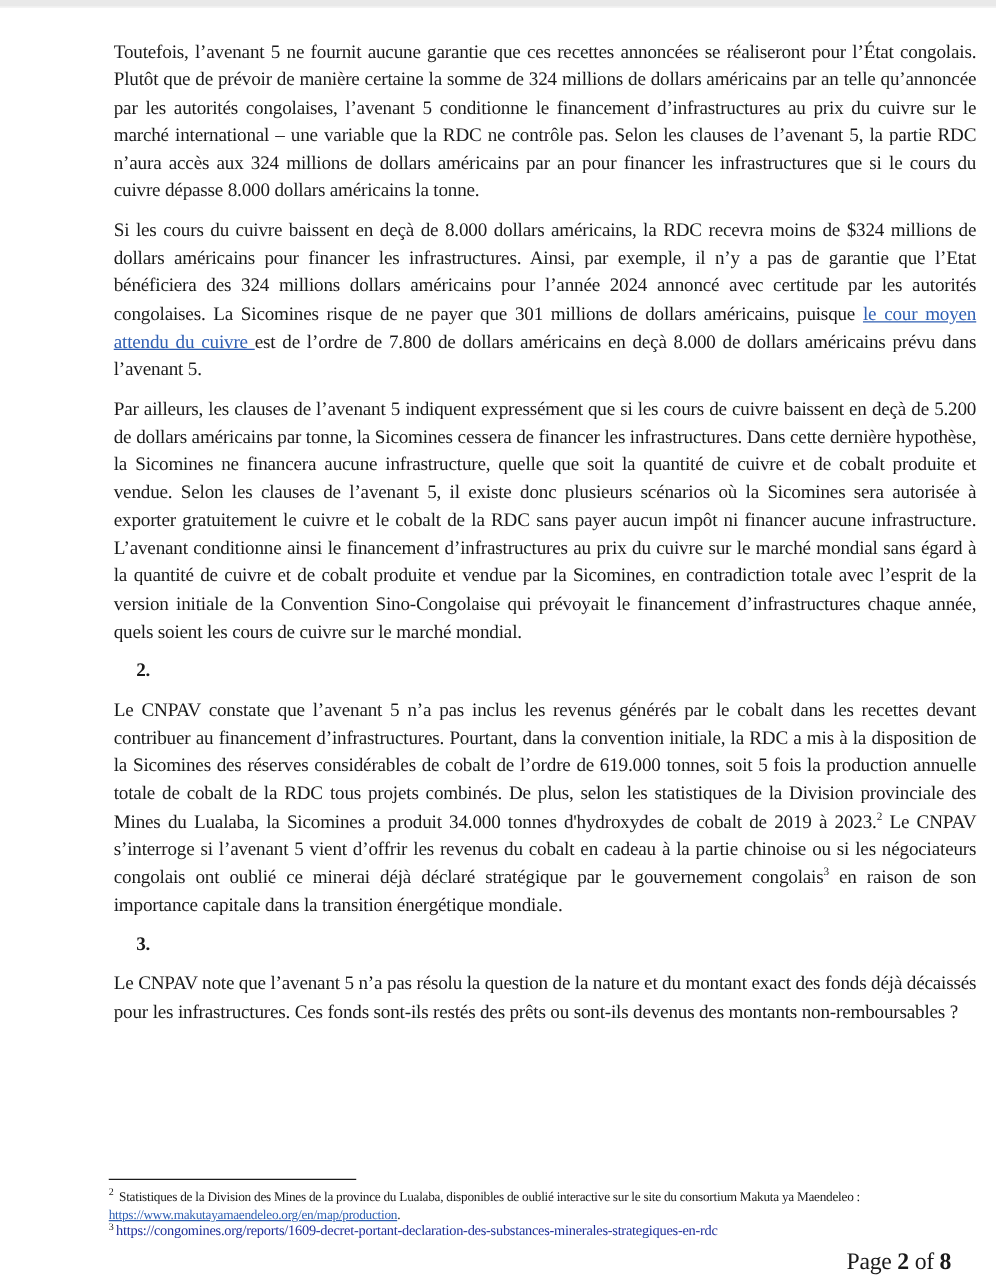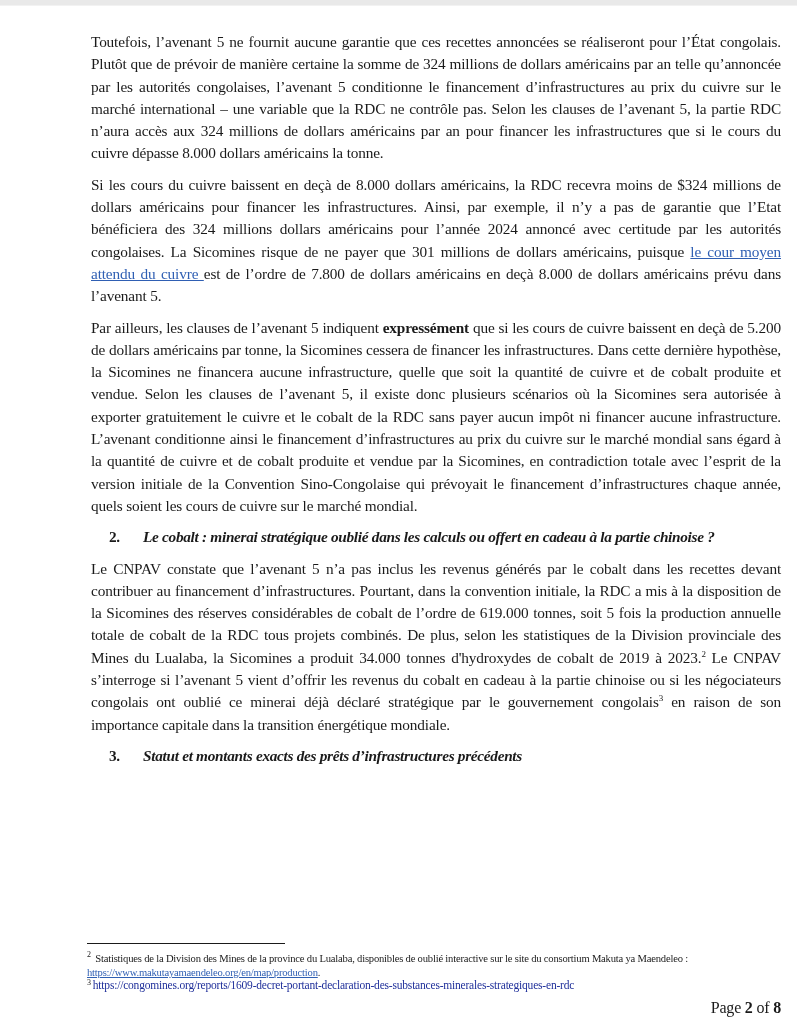--- a/index.html
+++ b/index.html
@@ -36,21 +36,21 @@
     text-align: justify;
     text-justify: inter-word;
     letter-spacing: -0.15px;
   }
   .link {
     color: #2f5fb3;
     text-decoration: underline;
     text-decoration-color: #2f5fb3;
   }
   .strong {
-    font-weight: bold;
+    font-weight: normal;
   }
   sup {
     font-size: 9px;
     line-height: 0;
     vertical-align: super;
   }
   .heading {
     display: flex;
     margin: 0 0 9px 0;
     font-size: 15.3px;
@@ -93,23 +93,23 @@
     color: #2f5fb3;
     text-decoration: underline;
     text-align: right;
   }
   .fn3-link {
     color: #1f2f9a;
     font-size: 11.5px;
   }
   .page-number {
     position: absolute;
-    right: 16px;
+    right: 36px;
     top: 999px;
-    font-size: 16px;
+    font-size: 19px;
     letter-spacing: -0.2px;
   }
   .page-number b {
     font-weight: bold;
   }
 </style>
 </head>
 <body>
 
 <div class="top-band"></div>
@@ -123,32 +123,33 @@
   <p class="body">
     <span>Si les cours du cuivre baissent en deçà de 8.000 dollars américains, la RDC recevra moins de $324 millions de dollars américains pour financer les infrastructures. Ainsi, par exemple, il n’y a pas de garantie que l’Etat bénéficiera des 324 millions dollars américains pour l’année 2024 annoncé avec certitude par les autorités congolaises. La Sicomines risque de ne payer que 301 millions de dollars américains, puisque </span><a class="link">le cour moyen attendu du cuivre </a><span>est de l’ordre de 7.800 de dollars américains en deçà 8.000 de dollars américains prévu dans l’avenant 5.</span>
   </p>
 
   <p class="body">
     <span>Par ailleurs, les clauses de l’avenant 5 indiquent </span><span class="strong">expressément</span><span> que si les cours de cuivre baissent en deçà de 5.200 de dollars américains par tonne, la Sicomines cessera de financer les infrastructures. Dans cette dernière hypothèse, la Sicomines ne financera aucune infrastructure, quelle que soit la quantité de cuivre et de cobalt produite et vendue. Selon les clauses de l’avenant 5, il existe donc plusieurs scénarios où la Sicomines sera autorisée à exporter gratuitement le cuivre et le cobalt de la RDC sans payer aucun impôt ni financer aucune infrastructure. L’avenant conditionne ainsi le financement d’infrastructures au prix du cuivre sur le marché mondial sans égard à la quantité de cuivre et de cobalt produite et vendue par la Sicomines, en contradiction totale avec l’esprit de la version initiale de la Convention Sino-Congolaise qui prévoyait le financement d’infrastructures chaque année, quels soient les cours de cuivre sur le marché mondial.</span>
   </p>
 
   <div class="heading">
     <span class="num">2.</span>
-    <span>Le cobalt : minerai stratégique oublié dans les calculs ou offert en cadeau à la partie chinoise ?</span>
   </div>
 
   <p class="body">
     <span>Le CNPAV constate que l’avenant 5 n’a pas inclus les revenus générés par le cobalt dans les recettes devant contribuer au financement d’infrastructures. Pourtant, dans la convention initiale, la RDC a mis à la disposition de la Sicomines des réserves considérables de cobalt de l’ordre de 619.000 tonnes, soit 5 fois la production annuelle totale de cobalt de la RDC tous projets combinés. De plus, selon les statistiques de la Division provinciale des Mines du Lualaba, la Sicomines a produit 34.000 tonnes d'hydroxydes de cobalt de 2019 à 2023.</span><sup>2</sup><span> Le CNPAV s’interroge si l’avenant 5 vient d’offrir les revenus du cobalt en cadeau à la partie chinoise ou si les négociateurs congolais ont oublié ce minerai déjà déclaré stratégique par le gouvernement congolais</span><sup>3</sup><span> en raison de son importance capitale dans la transition énergétique mondiale.</span>
   </p>
 
   <div class="heading">
     <span class="num">3.</span>
-    <span>Statut et montants exacts des prêts d’infrastructures précédents</span>
   </div>
 
+  <p class="body">
+    <span>Le CNPAV note que l’avenant 5 n’a pas résolu la question de la nature et du montant exact des fonds déjà décaissés pour les infrastructures. Ces fonds sont-ils restés des prêts ou sont-ils devenus des montants non-remboursables ?</span>
+  </p>
 
 </div>
 
 <div class="footnote-rule"></div>
 
 <div class="footnotes">
   <p class="fn">
     <sup>2</sup><span> Statistiques de la Division des Mines de la province du Lualaba, disponibles de oublié interactive sur le site du consortium Makuta ya Maendeleo : </span><a class="fn-link">https://www.makutayamaendeleo.org/en/map/production</a><span>.</span>
   </p>
   <p class="fn">

